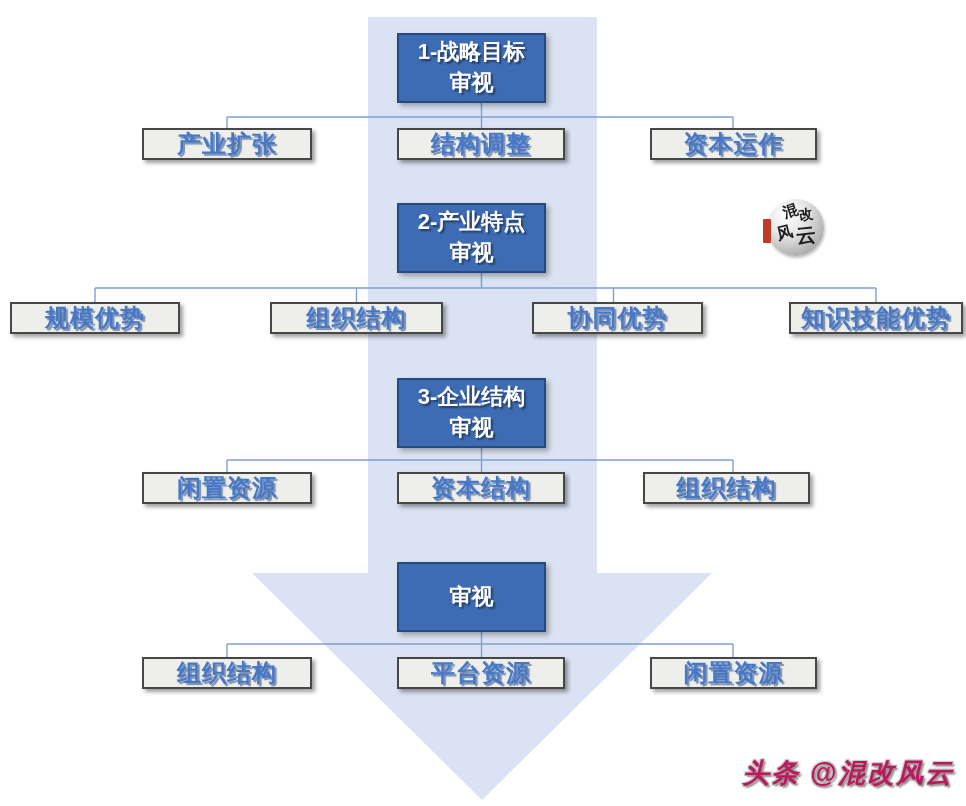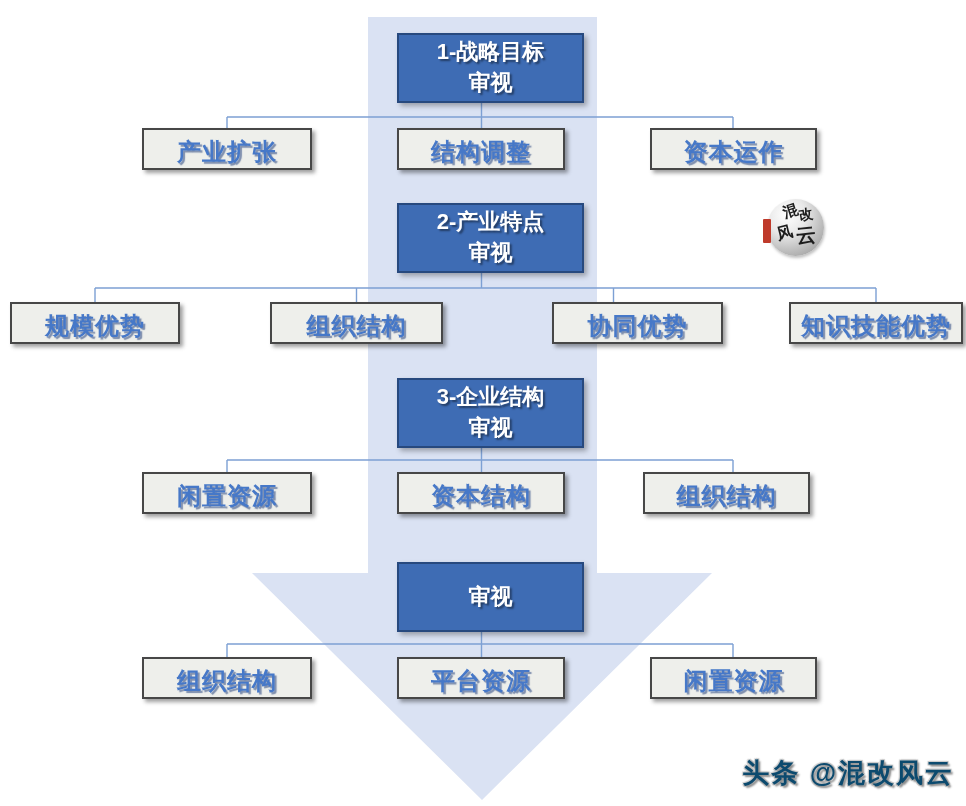--- a/index.html
+++ b/index.html
@@ -2,33 +2,33 @@
 <html><head>
 <meta charset="utf-8">
 <style>
   html,body{margin:0;padding:0;background:#fff;}
   #canvas{
     position:relative;width:966px;height:806px;overflow:hidden;background:#ffffff;
     font-family:"Liberation Sans","DejaVu Sans",sans-serif;
   }
   #bg-svg{position:absolute;left:0;top:0;width:966px;height:806px;}
   .hdr{
-    position:absolute;left:397px;width:187px;height:70px;
+    position:absolute;left:397px;width:149px;height:70px;
     background:#3E6CB4;border:2px solid #27497E;box-sizing:border-box;
     box-shadow:3px 3px 5px rgba(0,0,0,0.3);
     display:flex;flex-direction:column;align-items:center;justify-content:center;
     color:#ffffff;font-weight:bold;font-size:22px;line-height:1.4;
     text-shadow:2px 2px 2px rgba(0,0,0,0.45);
     z-index:3;
   }
   .child{
-    position:absolute;height:42px;
+    position:absolute;height:32px;
     background:#EEEFEB;border:2px solid #474747;box-sizing:border-box;
     box-shadow:3px 3px 4px rgba(0,0,0,0.38);
-    display:flex;align-items:flex-end;justify-content:center;
+    display:flex;align-items:center;justify-content:center;
     color:#4678C8;font-weight:bold;font-size:24px;
     text-shadow:2px 2px 1px rgba(32,62,122,0.55);
     z-index:3;letter-spacing:1px;
   }
   #logo{
     position:absolute;left:763px;top:197px;width:60px;height:64px;z-index:4;
   }
   #logo .ball{
     position:absolute;left:4px;top:2px;width:57px;height:57px;border-radius:50%;
     background:radial-gradient(circle at 34% 28%, #ffffff 0%, #e8e8e8 35%, #bdbdbd 65%, #8f8f8f 100%);
@@ -41,22 +41,23 @@
   #logo .c0{left:20px;top:5px;font-size:15px;transform:rotate(-18deg);}
   #logo .c1{left:36px;top:9px;font-size:14px;transform:rotate(-10deg);}
   #logo .c2{left:14px;top:26px;font-size:16px;transform:rotate(-14deg);}
   #logo .c3{left:33px;top:25px;font-size:20px;transform:rotate(-6deg);}
   #logo .seal{
     position:absolute;left:0px;top:22px;width:8px;height:24px;background:#bf3a2b;
     border-radius:1px;z-index:5;
   }
   #watermark{
     position:absolute;right:12px;top:755px;z-index:4;
-    font-size:27px;font-weight:bold;letter-spacing:2px;color:#0c4a6e;
+    font-size:27px;font-weight:bold;letter-spacing:2px;color:#be185d;
     text-shadow:2px 2px 2px #8a8a8a, -1px -1px 1px #cccccc, 1px -1px 1px #bbbbbb, -1px 1px 1px #bbbbbb;
+    font-style:italic;
   }
 </style>
 </head>
 <body>
 
 <div id="canvas">
 
   <svg id="bg-svg" viewBox="0 0 966 806" xmlns="http://www.w3.org/2000/svg">
 
     <polygon points="368,17 597,17 597,573 712,573 482,800 252,573 368,573" fill="#DAE2F3"></polygon>
@@ -86,21 +87,21 @@
   <div class="hdr" style="top:203px">
     <span>2-产业特点</span>
     <span>审视</span>
   </div>
   <div class="child" style="left:10px;top:302px;width:170px">
     <span>规模优势</span>
   </div>
   <div class="child" style="left:270px;top:302px;width:173px">
     <span>组织结构</span>
   </div>
-  <div class="child" style="left:552px;top:302px;width:171px">
+  <div class="child" style="left:532px;top:302px;width:171px">
     <span>协同优势</span>
   </div>
   <div class="child" style="left:789px;top:302px;width:174px">
     <span>知识技能优势</span>
   </div>
 
   <div class="hdr" style="top:378px">
     <span>3-企业结构</span>
     <span>审视</span>
   </div>

